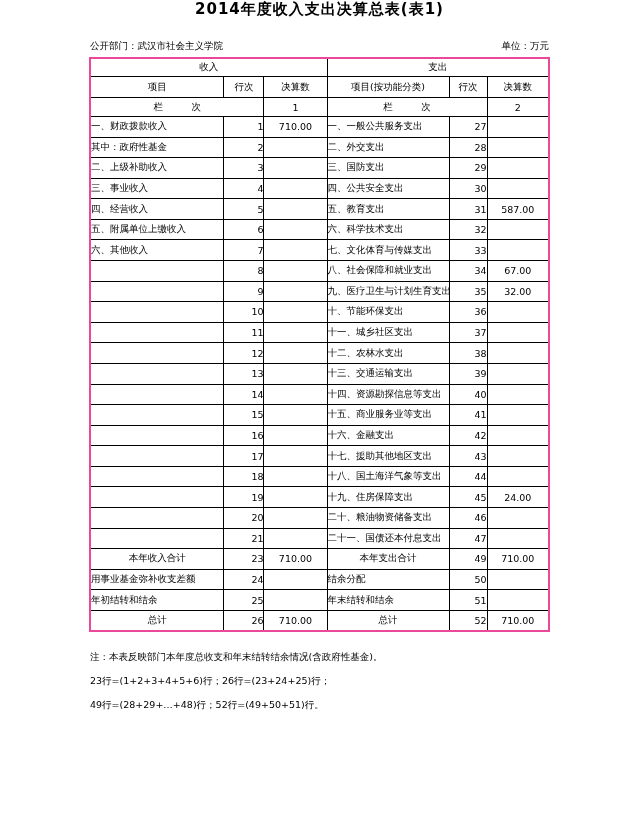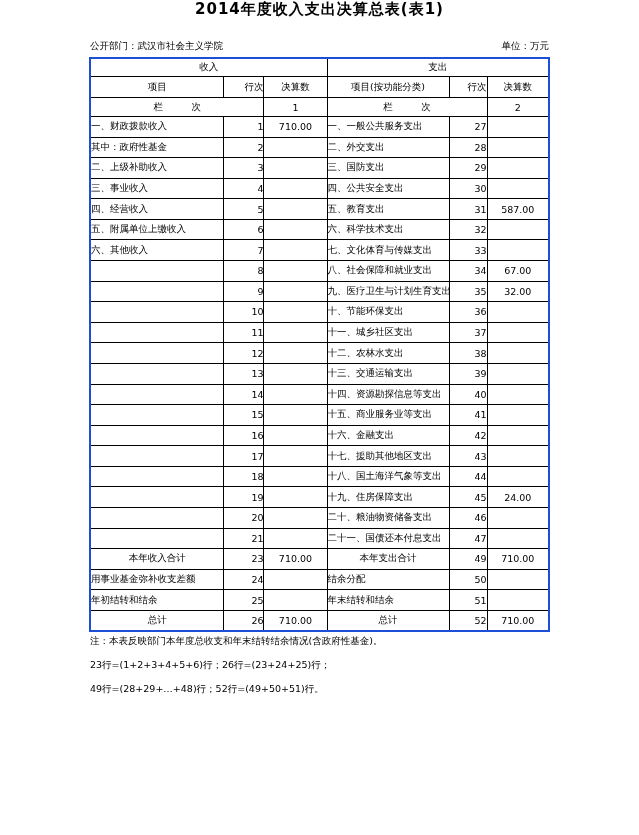--- a/index.html
+++ b/index.html
@@ -15,43 +15,43 @@
     letter-spacing:1px;
   }
   .meta-row{
     width:459px;margin:21px auto 4px auto;
     display:flex;justify-content:space-between;
     font-size:9.5px;
   }
   table.fin{
     width:459px;margin:0 auto;
     border-collapse:collapse;table-layout:fixed;
-    border:2px solid #1d4ed8;
+    border:2px solid #ec4899;
     font-size:9.5px;
   }
   table.fin td{
     border:1px solid #000;
     padding:0;height:19.58px;
     overflow:hidden;white-space:nowrap;
     vertical-align:middle;
   }
   tr.hrow1 td{height:17px;}
-  tr.hrow2 td{height:20px;}
+  tr.hrow2 td{height:20px;text-align:center;}
   tr.hrow3 td{height:18px;}
   td.center{text-align:center;}
   td.item{text-align:left;padding-left:4px;border-right:0;}
   td.rowno{text-align:right;padding-right:6px;border-left:0;}
   td.val{text-align:center;}
   td.sub{padding-left:24px;}
   td.sub2{padding-left:17px;}
   td.total{text-align:center;padding-left:0;}
   td.no-bb{border-bottom:0;}
   td.no-bt{border-top:0;}
   .notes{
-    width:459px;margin:3px auto 0 auto;
+    width:459px;margin:19px auto 0 auto;
     font-size:9.5px;
   }
   .notes div{margin-bottom:11px;}
 </style>
 </head>
 <body>
 
 <div class="page">
 
   <h1 class="doc-title">2014年度收入支出决算总表(表1)</h1>

